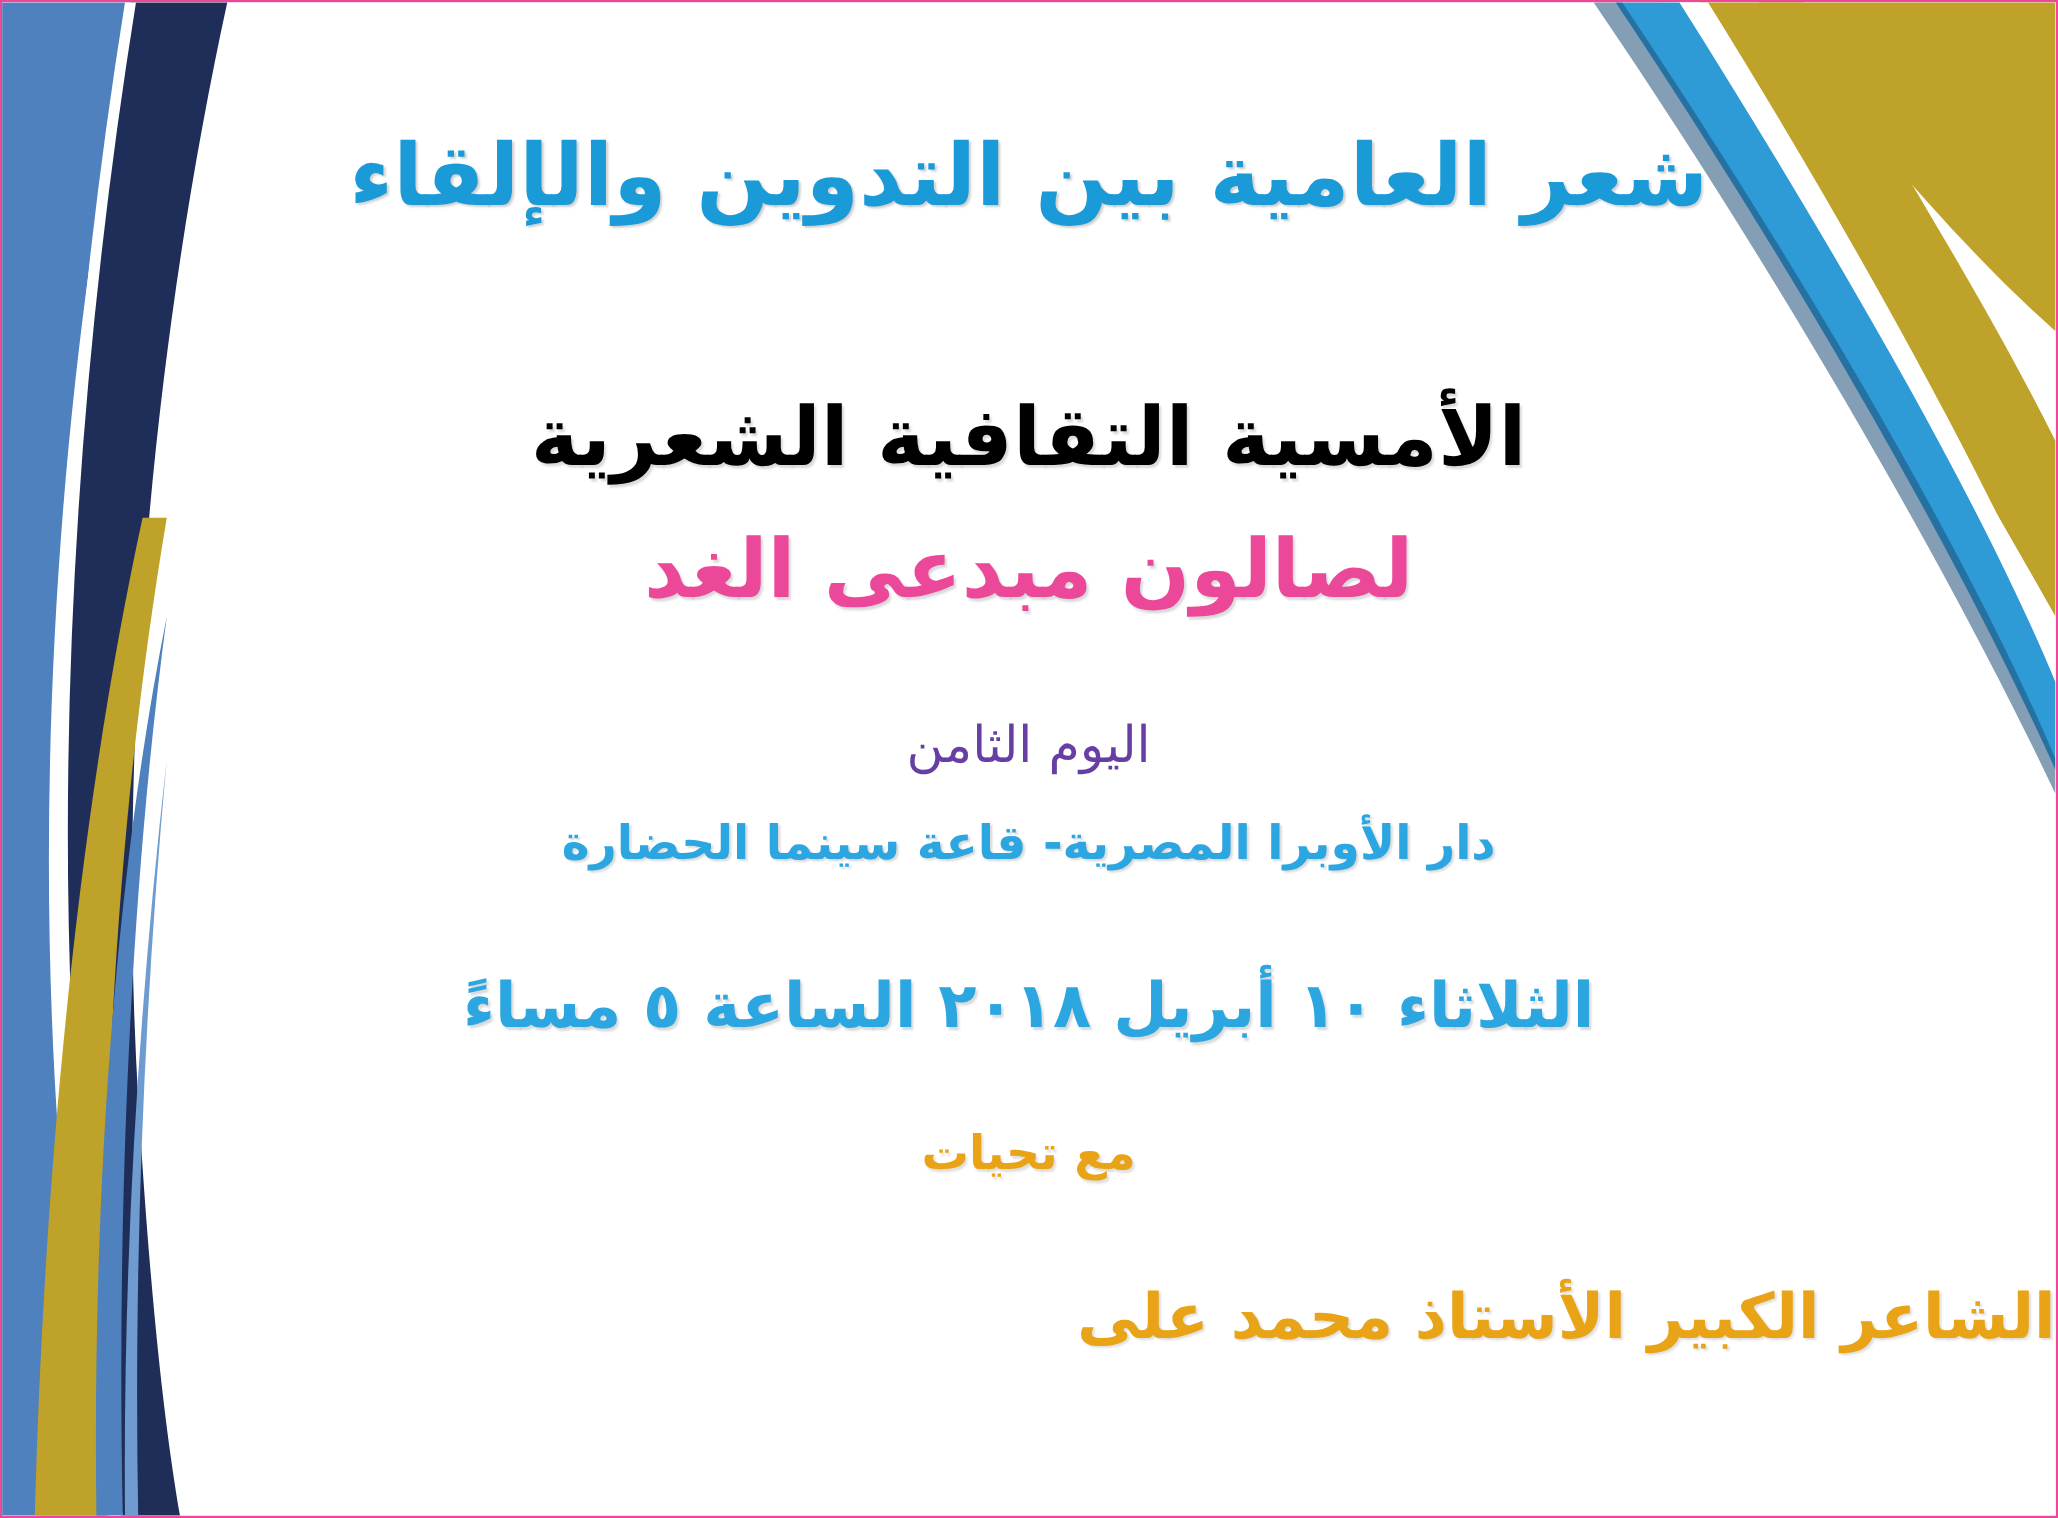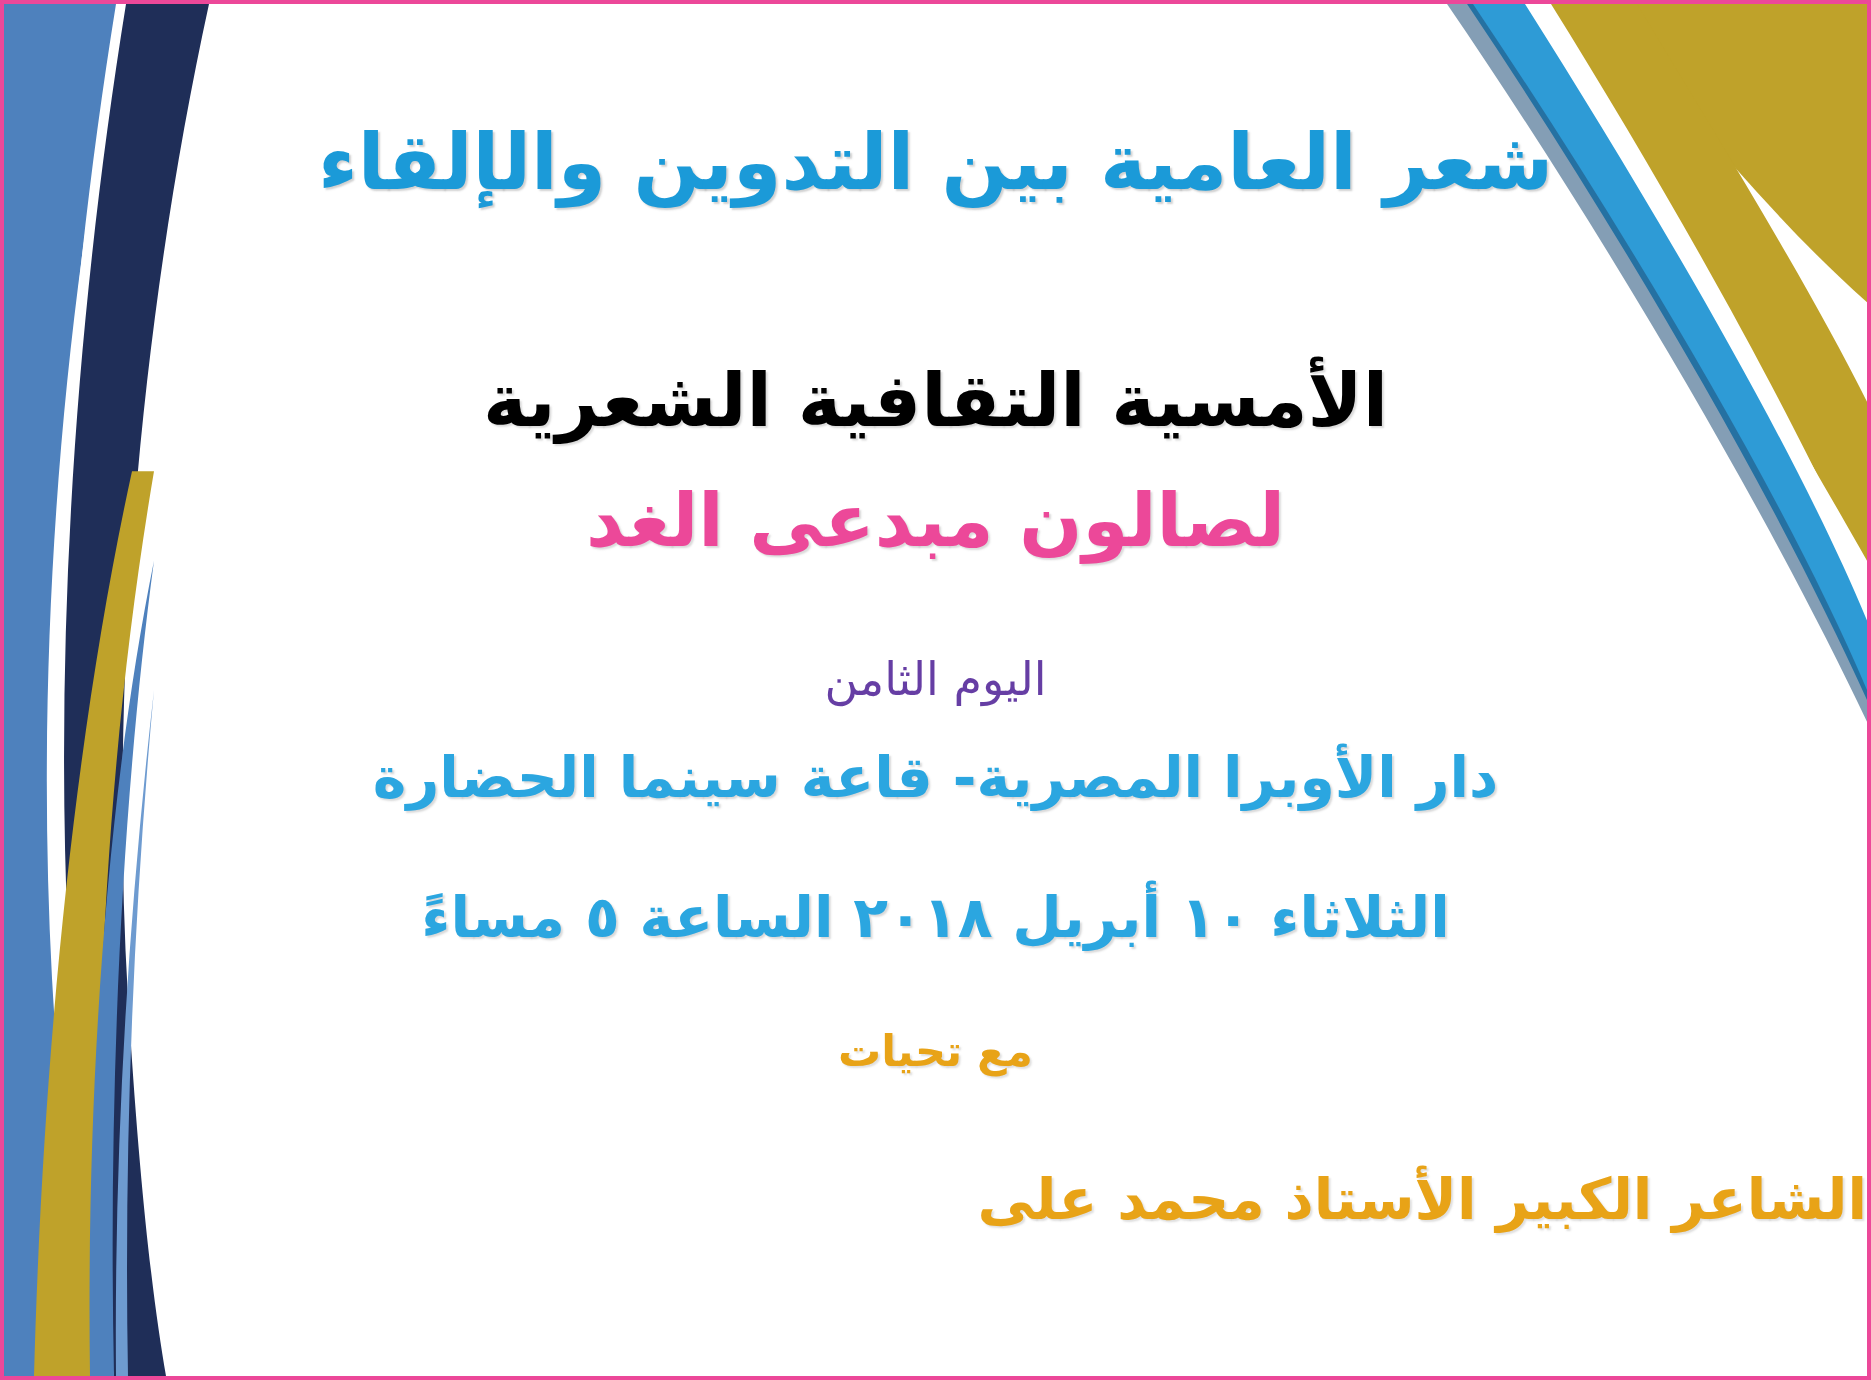--- a/index.html
+++ b/index.html
@@ -7,21 +7,21 @@
     padding: 0;
     background: #ffffff;
   }
   #slide {
     position: relative;
     width: 1871px;
     height: 1380px;
     background: #ffffff;
     overflow: hidden;
     font-family: "DejaVu Sans", "Liberation Sans", sans-serif;
-    border: 4px solid #ec4899;
+    border: 2px solid #ec4899;
     box-sizing: border-box;
   }
 
   
   .deco { position: absolute; pointer-events: none; }
 
   #deco-left  { left: 0;  top: 0; width: 300px;  height: 100%; }
   #deco-right { right: 0; top: 0; width: 420px;  height: 100%; }
 
   .deco svg { display: block; width: 100%; height: 100%; }
@@ -78,21 +78,21 @@
     font-weight: normal;
     color: #4c1d95;
     opacity: 0.85;
     font-family: "DejaVu Serif", "Liberation Serif", serif;
     z-index: 4;
   }
 
   #venue {
     position: absolute;
     top: 740px; left: 0; right: 0;
-    font-size: 57px;
+    font-size: 43px;
     font-weight: bold;
     color: #2BA6E0;
     text-shadow: 2px 2px 2px rgba(130,130,130,0.30);
   }
 
   #datetime {
     position: absolute;
     top: 880px; left: 0; right: 0;
     font-size: 57px;
     font-weight: bold;

